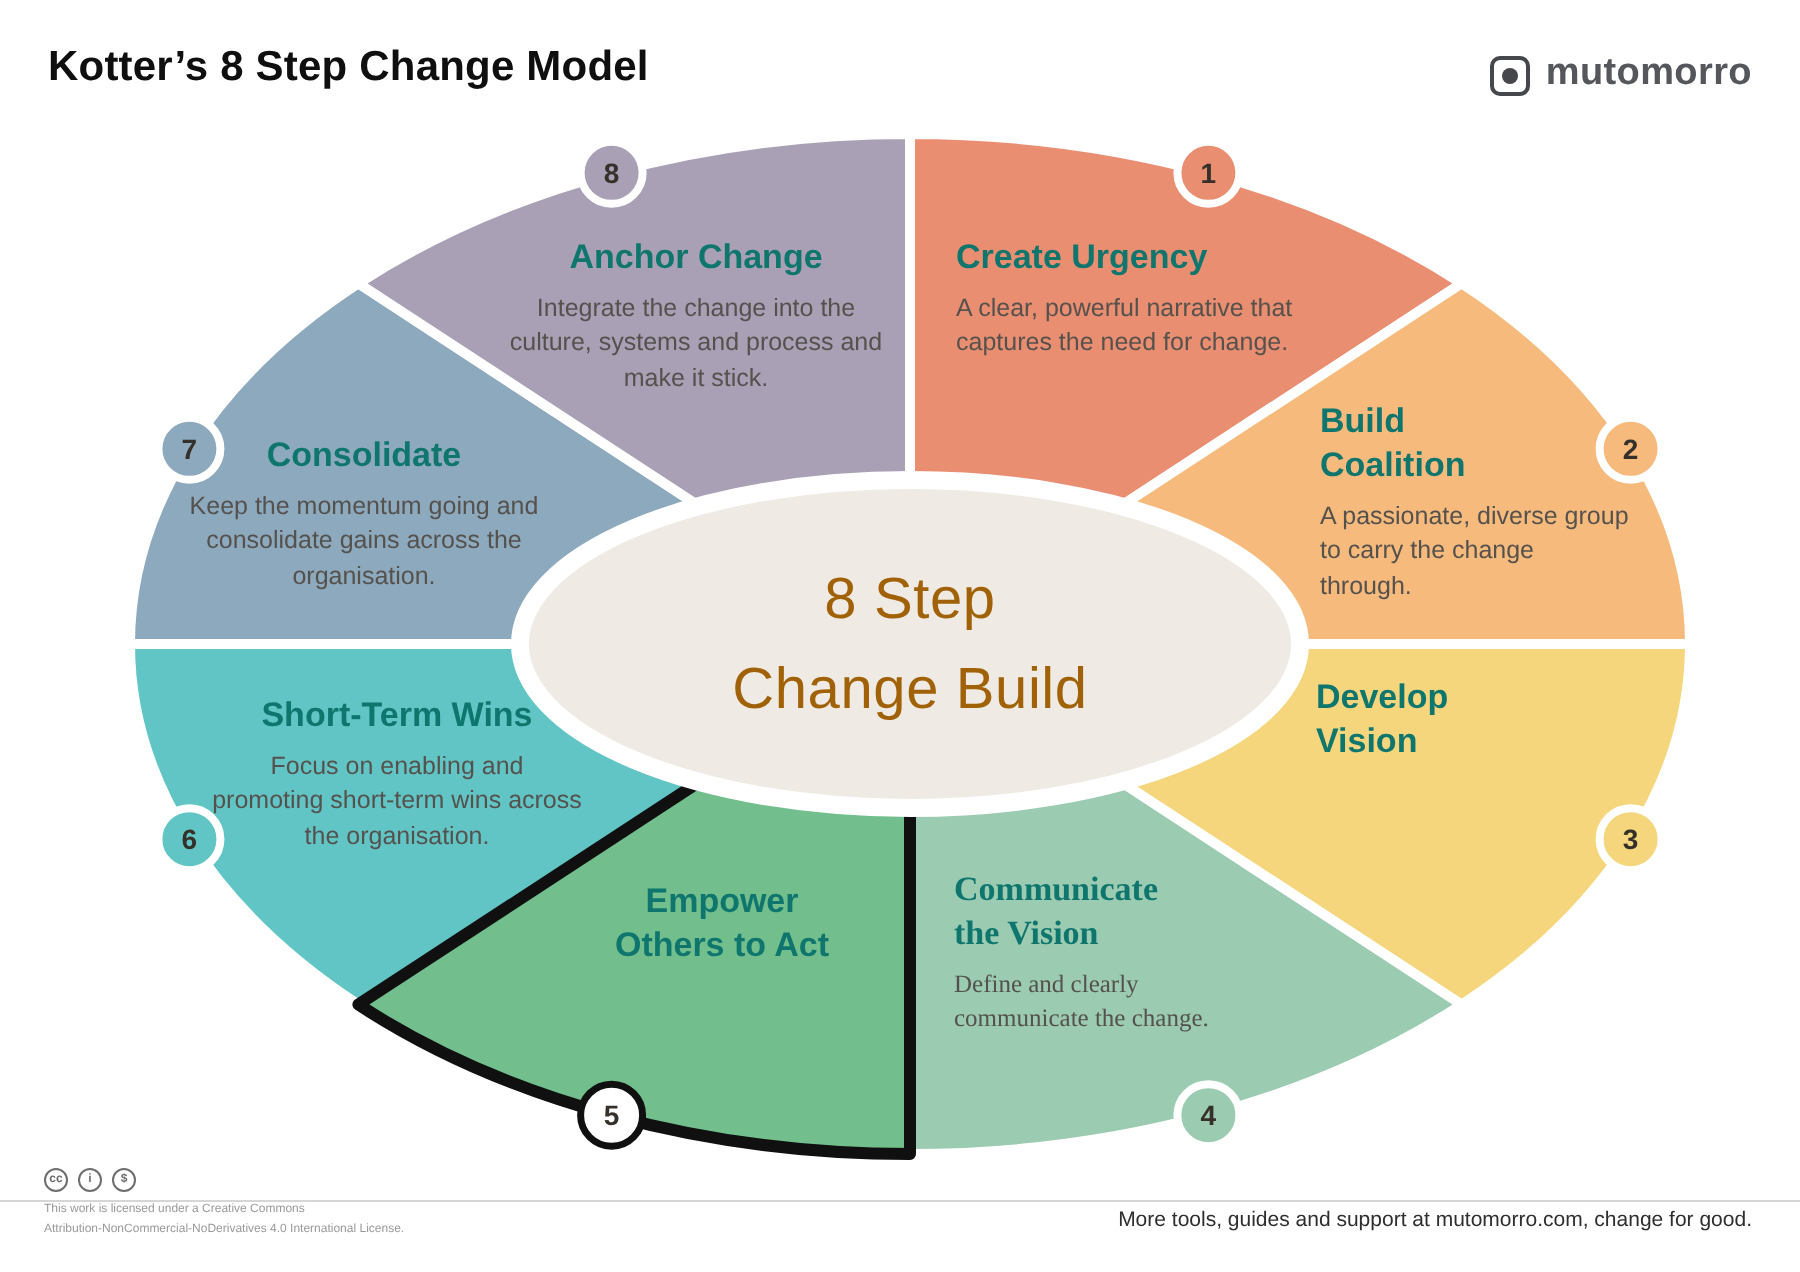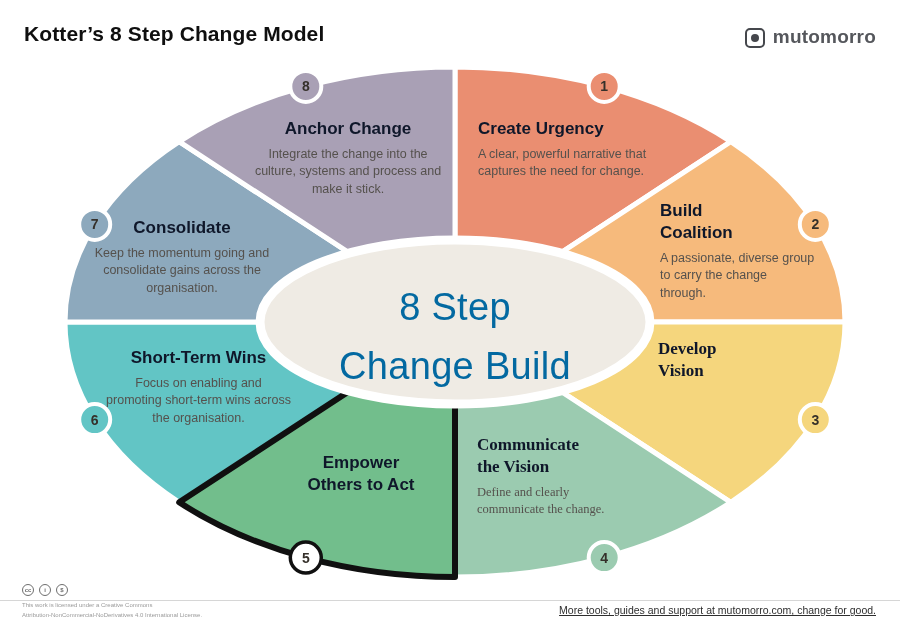--- a/index.html
+++ b/index.html
@@ -22,53 +22,53 @@
     display:flex; align-items:center; justify-content:center;
   }
   .brand-icon .dot { width:8px; height:8px; border-radius:50%; background:#45474c; }
   .brand-name { font-size:19px; font-weight:600; color:#55575c; letter-spacing:.2px; }
 
   
   #diagram-svg { position:absolute; left:0; top:0; width:900px; height:636px; z-index:1; }
   .badge-num { font-family:"Liberation Sans", sans-serif; font-size:14px; font-weight:700; fill:#35302a; }
 
   .seg-text { position:absolute; z-index:2; }
-  .seg-title { font-size:17px; font-weight:700; color:#0f172a; line-height:1.3; margin-bottom:6px; }
+  .seg-title { font-size:17px; font-weight:700; color:#0f766e; line-height:1.3; margin-bottom:6px; }
   .seg-desc  { font-size:12.5px; color:#55514d; line-height:1.38; }
 
   .s1 { left:478px; top:118px; width:172px; text-align:left; }
   .s2 { left:660px; top:200px; width:155px; text-align:left; }
   .s2 .seg-title { width:110px; }
   .s3 { left:658px; top:338px; width:152px; text-align:left; }
-  .s3 .seg-title { width:100px;font-family:Liberation Serif, serif; }
+  .s3 .seg-title { width:100px; }
   .s4 { left:477px; top:434px; width:150px; text-align:left;font-family:Liberation Serif, serif; }
   .s4 .seg-title { width:112px; }
   .s5 { left:280px; top:436px; width:162px; text-align:center; }
-  .s5 .seg-title { width:122px; margin:16px auto 6px; }
+  .s5 .seg-title { width:122px; margin:4px auto 6px; }
   .s6 { left:106px; top:347px; width:185px; text-align:center; }
   .s7 { left:93px;  top:217px; width:178px; text-align:center; }
   .s8 { left:247px; top:118px; width:202px; text-align:center; }
 
   .center-label {
     position:absolute; z-index:3; left:255px; top:278px; width:400px;
-    text-align:center; font-size:38px; color:#0369a1; line-height:1.55;
+    text-align:center; font-size:29px; color:#a16207; line-height:1.55;
     letter-spacing:.3px;
   }
 
   
   .footer-rule { position:absolute; left:0; right:0; top:600px; border-top:1px solid #d6d6d6; z-index:4; }
   .license { position:absolute; left:22px; top:584px; z-index:5; }
   .cc-icons { display:flex; gap:5px; }
   .cc-i {
     width:12px; height:12px; border:1px solid #6e6e6e; border-radius:50%;
     font-size:6px; color:#6e6e6e; display:flex; align-items:center; justify-content:center;
     font-weight:700;
   }
   .license-text { margin-top:5px; font-size:6px; color:#9a9a9a; line-height:1.6; }
-  .support { position:absolute; right:24px; top:604px; font-size:10.5px; color:#2e2e2e; z-index:5;text-decoration:underline; }
+  .support { position:absolute; right:24px; top:604px; font-size:10.5px; color:#2e2e2e; z-index:5; }
 </style>
 </head>
 <body>
 
 <svg id="diagram-svg" viewBox="0 0 900 636">
     <path d="M 455 322 L 455.0 67.0 A 390 255 0 0 1 730.8 141.7 Z" fill="#EA8E71" stroke="#ffffff" stroke-width="5" stroke-linejoin="round"></path>
     <path d="M 455 322 L 730.8 141.7 A 390 255 0 0 1 845.0 322.0 Z" fill="#F6BA7C" stroke="#ffffff" stroke-width="5" stroke-linejoin="round"></path>
     <path d="M 455 322 L 845.0 322.0 A 390 255 0 0 1 730.8 502.3 Z" fill="#F5D67D" stroke="#ffffff" stroke-width="5" stroke-linejoin="round"></path>
     <path d="M 455 322 L 730.8 502.3 A 390 255 0 0 1 455.0 577.0 Z" fill="#9BCBB0" stroke="#ffffff" stroke-width="5" stroke-linejoin="round"></path>
     <path d="M 455 322 L 179.2 502.3 A 390 255 0 0 1 65.0 322.0 Z" fill="#62C5C5" stroke="#ffffff" stroke-width="5" stroke-linejoin="round"></path>

